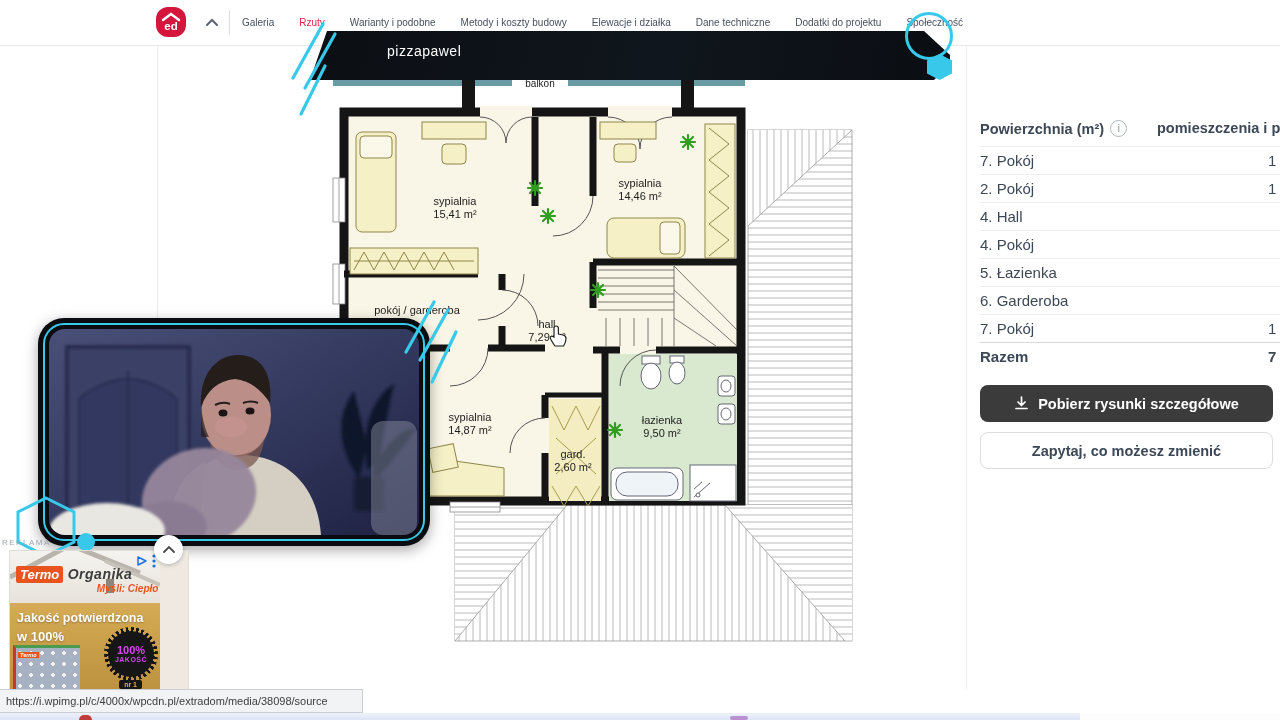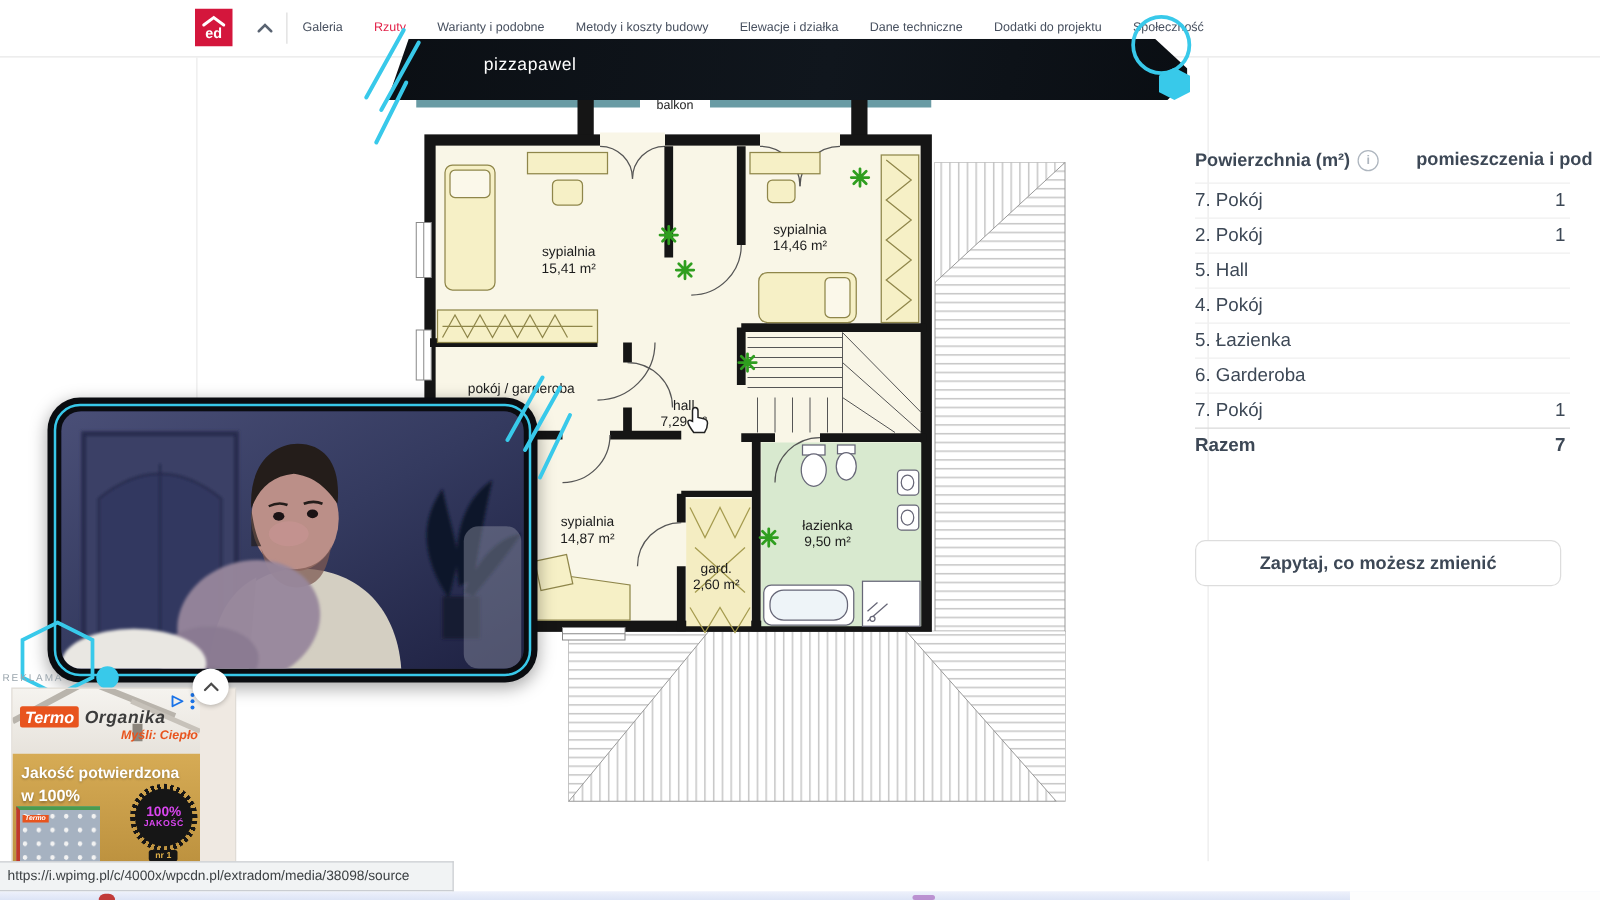--- a/index.html
+++ b/index.html
@@ -1,35 +1,35 @@
 <!DOCTYPE html>
 <html><head>
 <meta charset="utf-8">
 <style>
   html,body{margin:0;padding:0;background:#fff;}
   #screen{position:relative;width:1280px;height:720px;overflow:hidden;
           font-family:"Liberation Sans",sans-serif;background:#fff;}
   
   .nav{position:absolute;left:0;top:0;width:1280px;height:45px;background:#fff;
        border-bottom:1px solid #e8e8e8;z-index:5;}
-  .logo{position:absolute;left:156px;top:7px;width:30px;height:30px;border-radius:0;
+  .logo{position:absolute;left:156px;top:7px;width:30px;height:30px;border-radius:12px;
         background:#d4163c;display:flex;align-items:center;justify-content:center;}
   .collapse{position:absolute;left:200px;top:11px;width:24px;height:24px;display:flex;
         align-items:center;justify-content:center;color:#5a6472;}
   .nav-divider{position:absolute;left:229px;top:10px;width:1px;height:25px;background:#ddd;}
   .tabs{position:absolute;left:242px;top:0;height:45px;display:flex;align-items:center;
         gap:25px;white-space:nowrap;}
   .tab{font-size:10px;color:#47505f;cursor:pointer;}
   .tab.active{color:#e32249;}
   
   .vline{position:absolute;top:45px;width:1px;height:644px;background:#ececec;}
   
   #plan{position:absolute;left:330px;top:78px;z-index:1;}
   
-  .sidebar{position:absolute;left:956px;top:112px;width:300px;z-index:2;color:#3d4856;}
+  .sidebar{position:absolute;left:980px;top:112px;width:300px;z-index:2;color:#3d4856;}
   .tbl-head{position:relative;height:34px;font-weight:bold;font-size:14.5px;}
   .tbl-head .left{position:absolute;left:0;top:8px;display:flex;align-items:center;gap:6px;}
   .tbl-head .right{position:absolute;left:177px;top:8px;white-space:nowrap;}
   .info{width:15px;height:15px;border:1px solid #aeb6bf;border-radius:50%;color:#aeb6bf;
         font-size:10px;display:flex;align-items:center;justify-content:center;font-weight:bold;}
   .row{position:relative;height:27px;border-top:1px solid #efefef;font-size:15px;
        display:flex;align-items:center;}
   .row .val{position:absolute;left:288px;top:5px;font-size:15px;}
   .row.total{border-top:1px solid #d9d9d9;font-weight:bold;}
   .btn-dark{position:absolute;left:0;top:273px;width:293px;height:37px;background:#3b3b3b;
@@ -334,21 +334,21 @@
     </div>
     <div class="row">
       <span>7. Pokój</span>
       <span class="val">1</span>
     </div>
     <div class="row">
       <span>2. Pokój</span>
       <span class="val">1</span>
     </div>
     <div class="row">
-      <span>5. Hall</span>
+      <span>4. Hall</span>
       <span class="val"></span>
     </div>
     <div class="row">
       <span>4. Pokój</span>
       <span class="val"></span>
     </div>
     <div class="row">
       <span>5. Łazienka</span>
       <span class="val"></span>
     </div>
@@ -358,20 +358,26 @@
     </div>
     <div class="row">
       <span>7. Pokój</span>
       <span class="val">1</span>
     </div>
     <div class="row total">
       <span>Razem</span>
       <span class="val">7</span>
     </div>
 
+    <div class="btn-dark">
+      <svg width="15" height="15" viewBox="0 0 15 15">
+        <path d="M7.5,1 V9 M4,6 L7.5,9.5 L11,6 M2,12.5 H13" fill="none" stroke="#fff" stroke-width="1.7" stroke-linecap="round" stroke-linejoin="round"></path>
+      </svg>
+      <span>Pobierz rysunki szczegółowe</span>
+    </div>
     <div class="btn-light">
       <span>Zapytaj, co możesz zmienić</span>
     </div>
   </div>
 
   <div class="banner">
     <span class="streamer">pizzapawel</span>
   </div>
   <div class="cyan-ring"></div>
   <div class="cyan-hex"></div>

